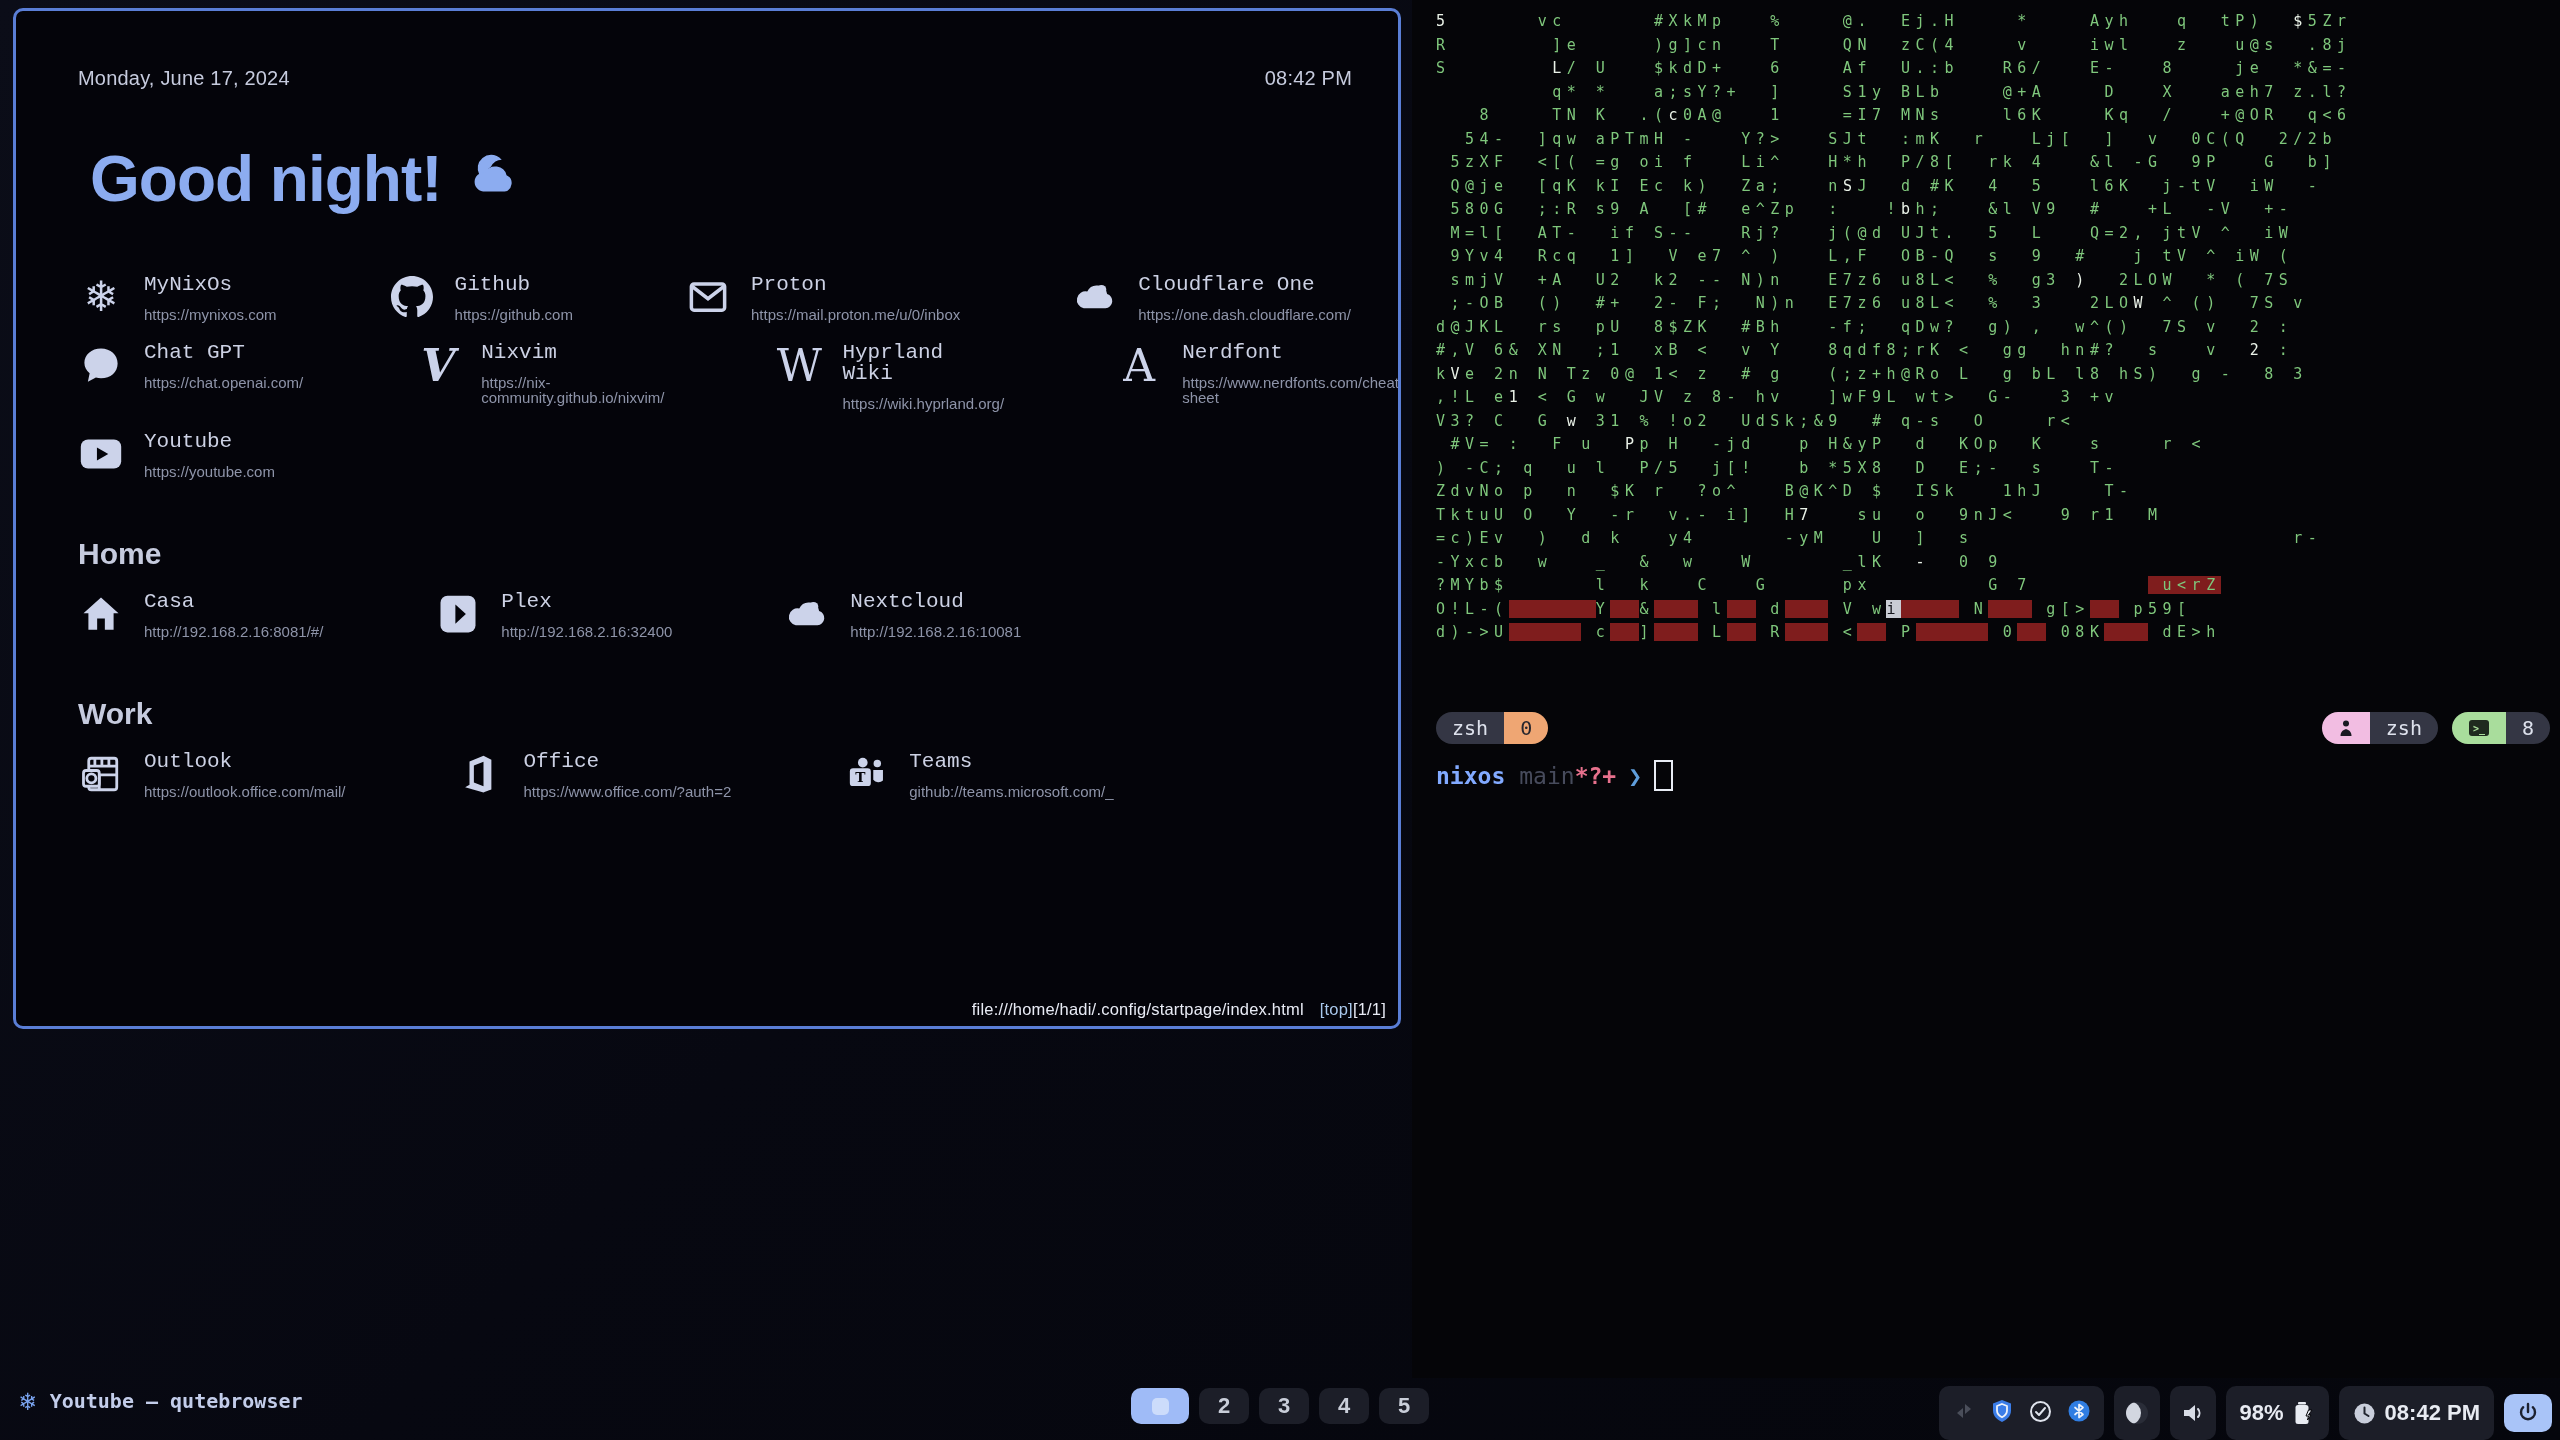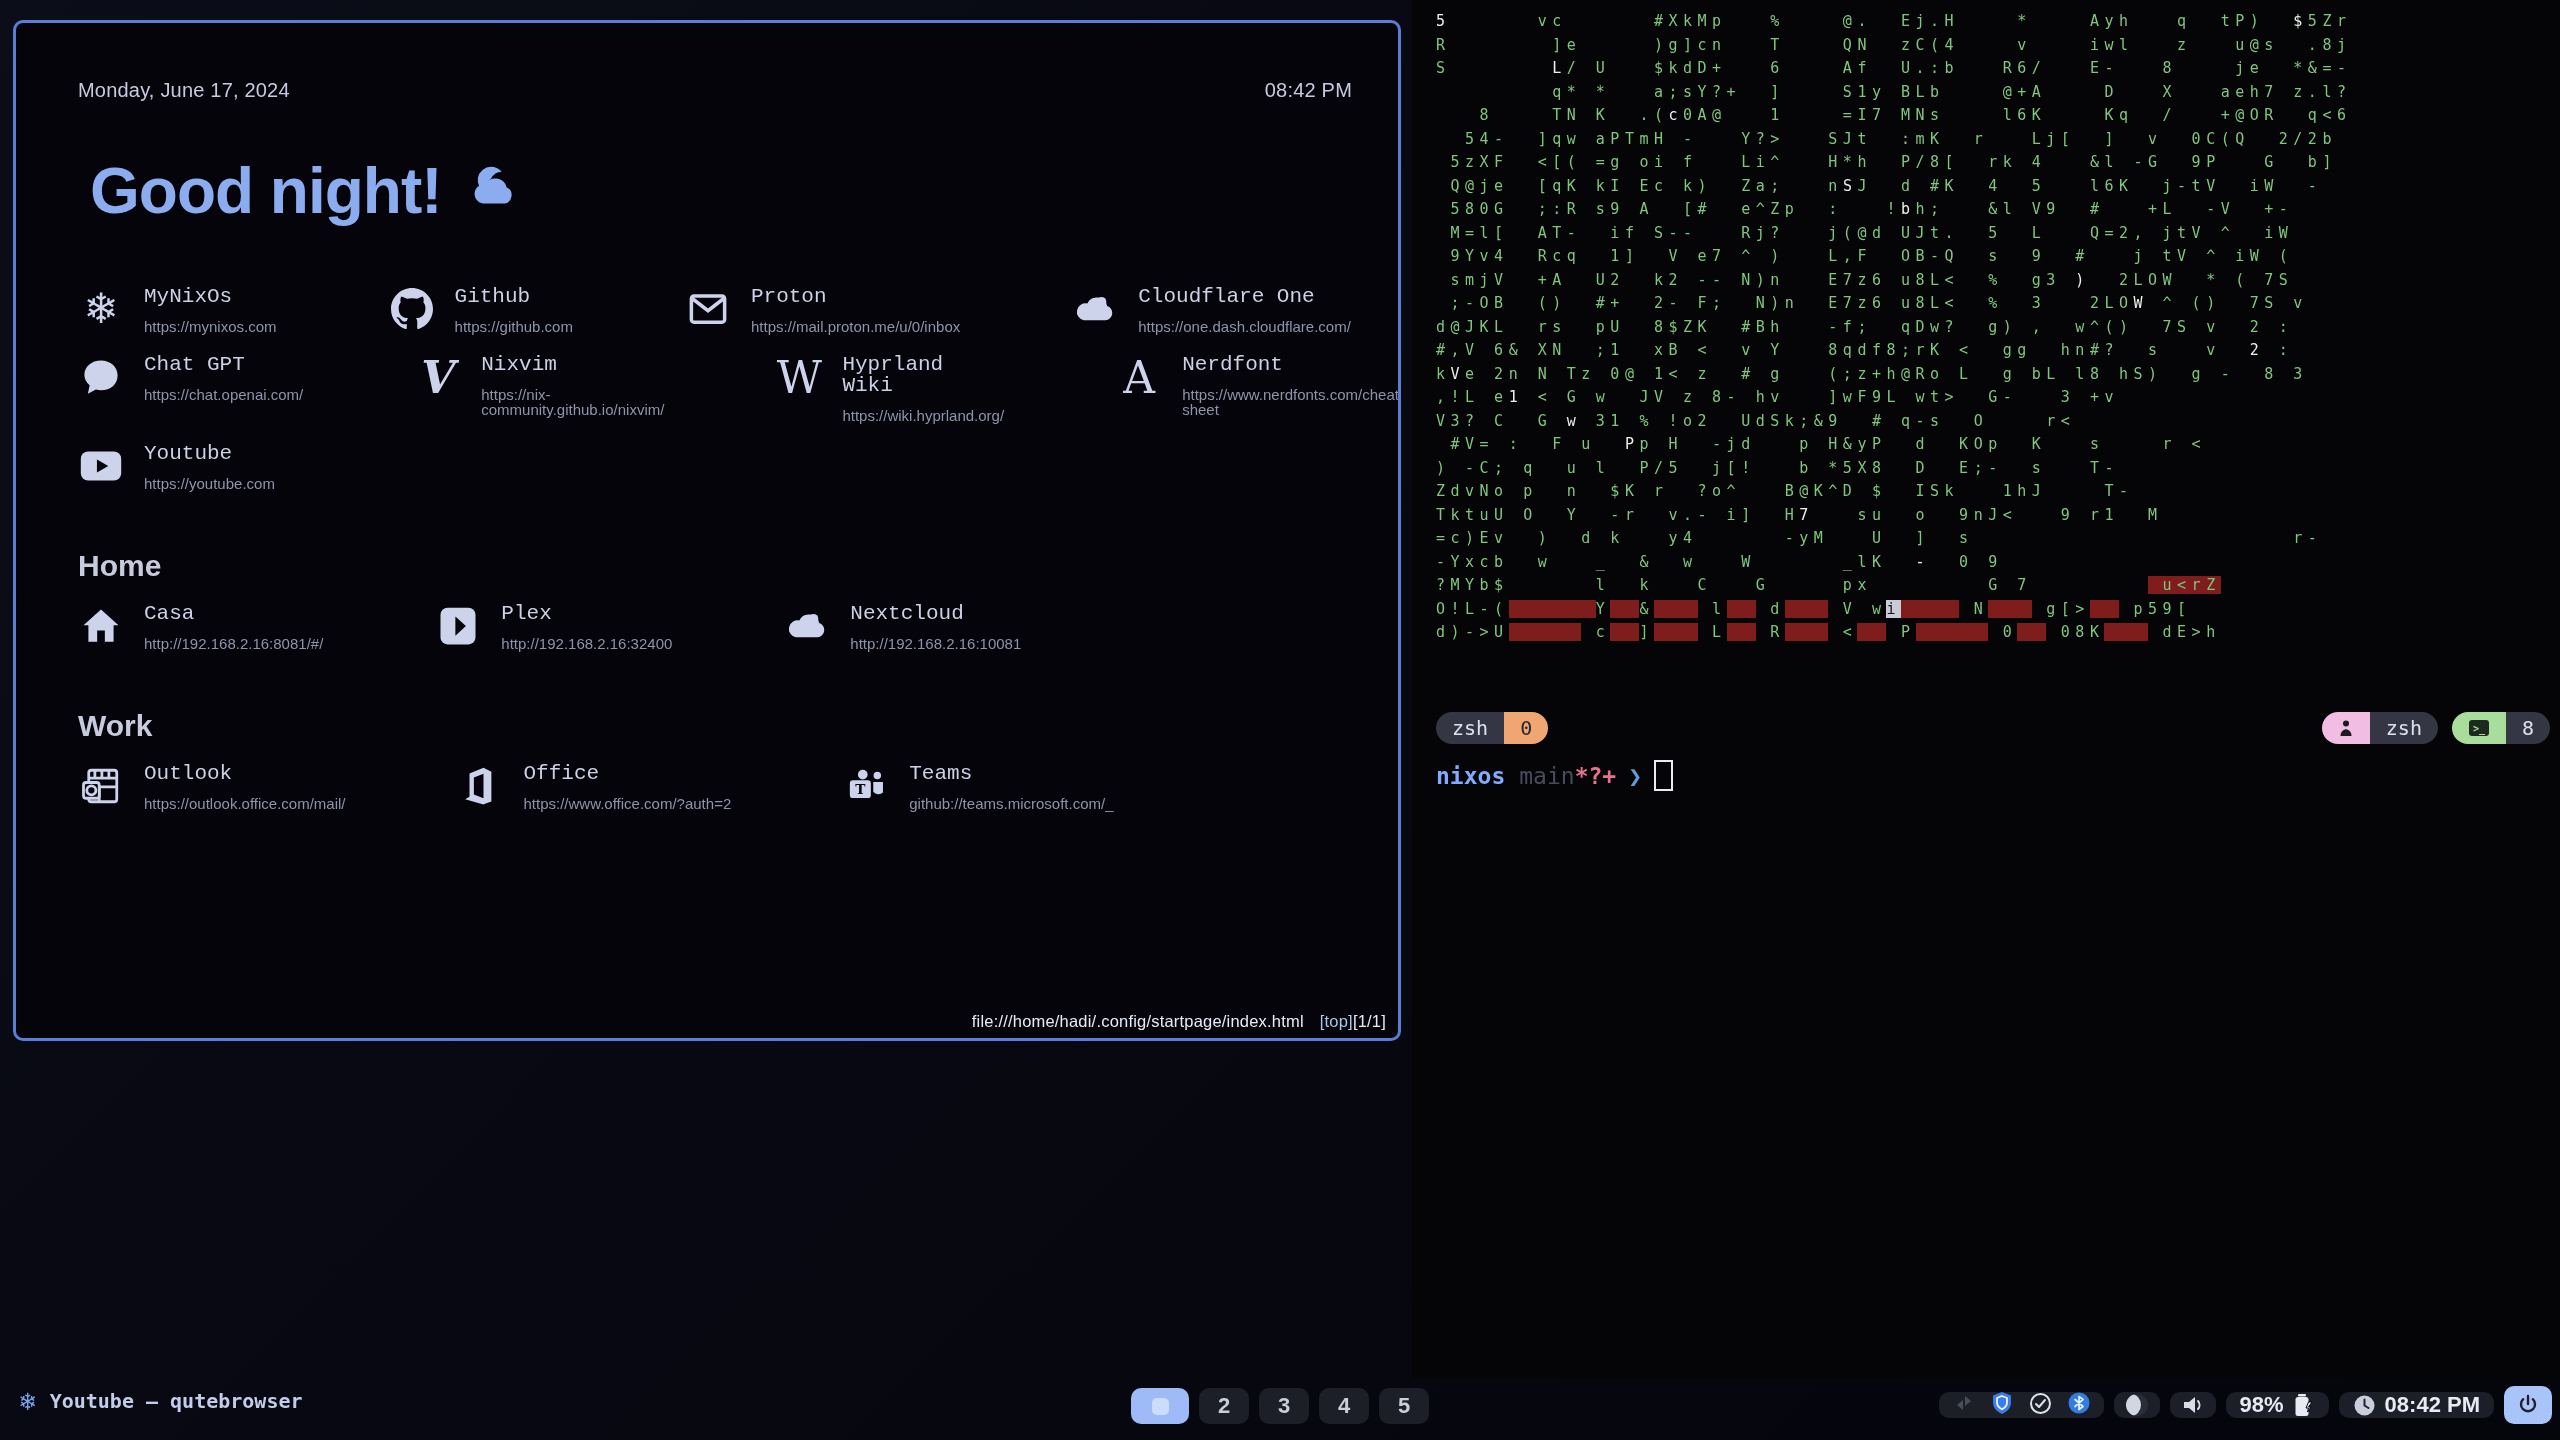--- a/index.html
+++ b/index.html
@@ -3,21 +3,21 @@
 <meta charset="utf-8">
 <style>
   html,body{margin:0;padding:0;}
   body{
     width:2560px;height:1440px;overflow:hidden;position:relative;
     background:linear-gradient(135deg,#0b0d18 0%,#070811 45%,#05060c 100%);
     font-family:"Liberation Sans",sans-serif;
   }
   
   #browser{
-    position:absolute;left:13px;top:20px;width:1388px;height:1021px;
+    position:absolute;left:13px;top:8px;width:1388px;height:1021px;
     background:#04040a;border:3px solid #5a7ed6;border-radius:10px;
     box-sizing:border-box;overflow:hidden;
   }
   .sp{padding:56px 46px 0 62px;}
   .sp-top{display:flex;justify-content:space-between;align-items:center;
     color:#c6cbde;font-size:20px;font-weight:500;letter-spacing:.2px;}
   .greet{margin:52px 0 0 12px;font-size:64px;color:#8cacf0;font-weight:700;
     display:flex;align-items:center;gap:20px;letter-spacing:-1px;}
   .greet svg{width:62px;height:52px;}
   .section{margin-top:58px;}
@@ -62,21 +62,21 @@
   #taskbar{position:absolute;left:0;bottom:0;width:2560px;height:62px;}
   .tb-left{position:absolute;left:20px;top:10px;display:flex;align-items:center;gap:14px;
     font-family:"DejaVu Sans Mono",monospace;font-size:20px;font-weight:700;color:#c3cdea;}
   .tb-left .nix{font-size:26px;color:#7aa4f0;line-height:1;}
   .tb-ws{position:absolute;left:50%;transform:translateX(-50%);top:10px;display:flex;gap:10px;}
   .ws{height:36px;min-width:50px;border-radius:10px;background:#1c1e28;color:#c9ced9;
     display:flex;align-items:center;justify-content:center;font-size:22px;font-weight:700;cursor:pointer;}
   .ws.active{width:58px;background:#9fbbf7;}
   .ws.active .dot{width:17px;height:17px;border-radius:5px;background:#ccdcfb;}
   .tb-right{position:absolute;right:8px;top:8px;display:flex;gap:10px;align-items:center;}
-  .tb-box{background:#1c1e28;border-radius:10px;height:26px;display:flex;align-items:center;}
+  .tb-box{background:#1c1e28;border-radius:10px;height:54px;display:flex;align-items:center;}
   .tray{padding:0 14px;gap:16px;}
   .tb-btn{width:46px;justify-content:center;cursor:pointer;}
   .tb-pill{padding:0 14px;gap:9px;font-size:22px;font-weight:700;color:#e8ebf2;}
   .tb-power{width:48px;height:38px;background:#a9c4f8;border-radius:10px;display:flex;
     align-items:center;justify-content:center;cursor:pointer;}
   .moon{width:22px;height:22px;border-radius:50%;background:#2a2d38;position:relative;overflow:hidden;}
   .moon::before{content:"";position:absolute;left:-5px;top:0;width:20px;height:22px;
     border-radius:50%;background:#d2d6e0;}
 </style>
 </head>

